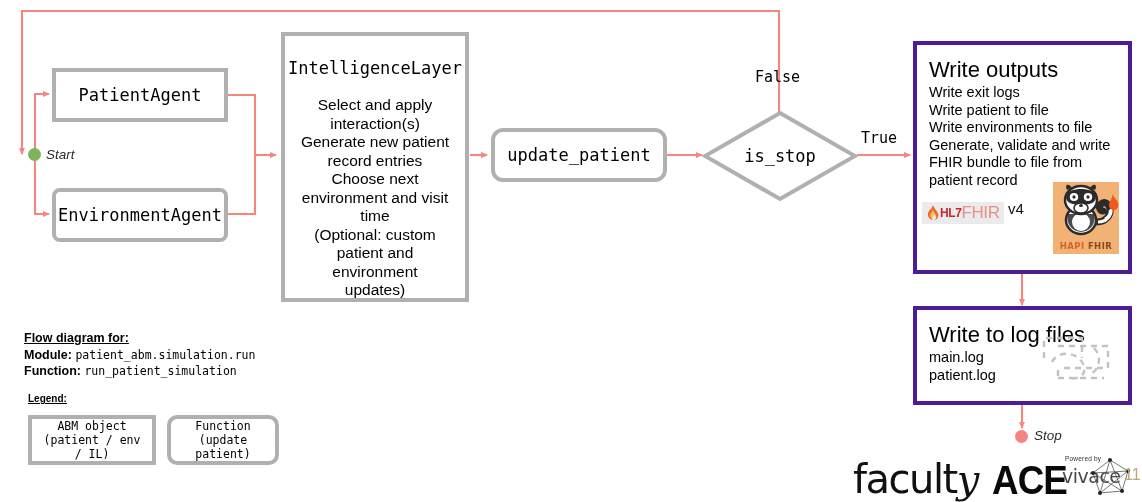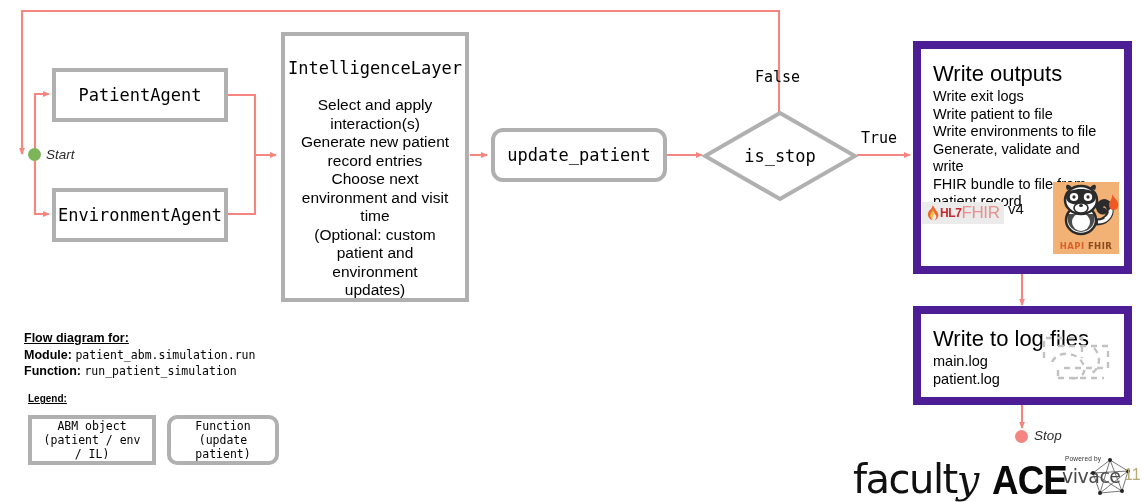--- a/index.html
+++ b/index.html
@@ -94,21 +94,21 @@
     position: absolute;
     font-size: 13.5px;
     font-style: italic;
     color: #2b2b2b;
     white-space: nowrap;
   }
   
   .panel {
     position: absolute;
     box-sizing: border-box;
-    border: 8px solid #4c1d95;
+    border: 4px solid #4c1d95;
     background: #fff;
     padding: 10px 12px;
   }
   .panel-title {
     font-size: 22px;
     line-height: 26px;
     margin: 2px 0 1px 0;
     font-weight: 400;
   }
   .panel-lines {
@@ -301,21 +301,21 @@
   <div class="dot" style="left:28px; top:148px; background:#7db65a;"></div>
   <div class="dot-label" style="left:46px; top:147px;">Start</div>
 
   <div class="dot" style="left:1015px; top:430px; background:#f4867f;"></div>
   <div class="dot-label" style="left:1034px; top:428px;">Stop</div>
 
   <div class="node" style="left:52px; top:68px; width:176px; height:54px;">
     <span class="node-mono-label">PatientAgent</span>
   </div>
 
-  <div class="node" style="left:52px; top:188px; width:176px; height:54px;">
+  <div class="node" style="left:52px; top:188px; width:176px; height:54px;border-radius:8px;">
     <span class="node-mono-label">EnvironmentAgent</span>
   </div>
 
   <div class="node" id="il-box" style="left:281px; top:32px; width:188px; height:270px;">
     <div id="il-title">IntelligenceLayer</div>
     <div id="il-body">Select and apply
 interaction(s)
 Generate new patient
 record entries
 Choose next

